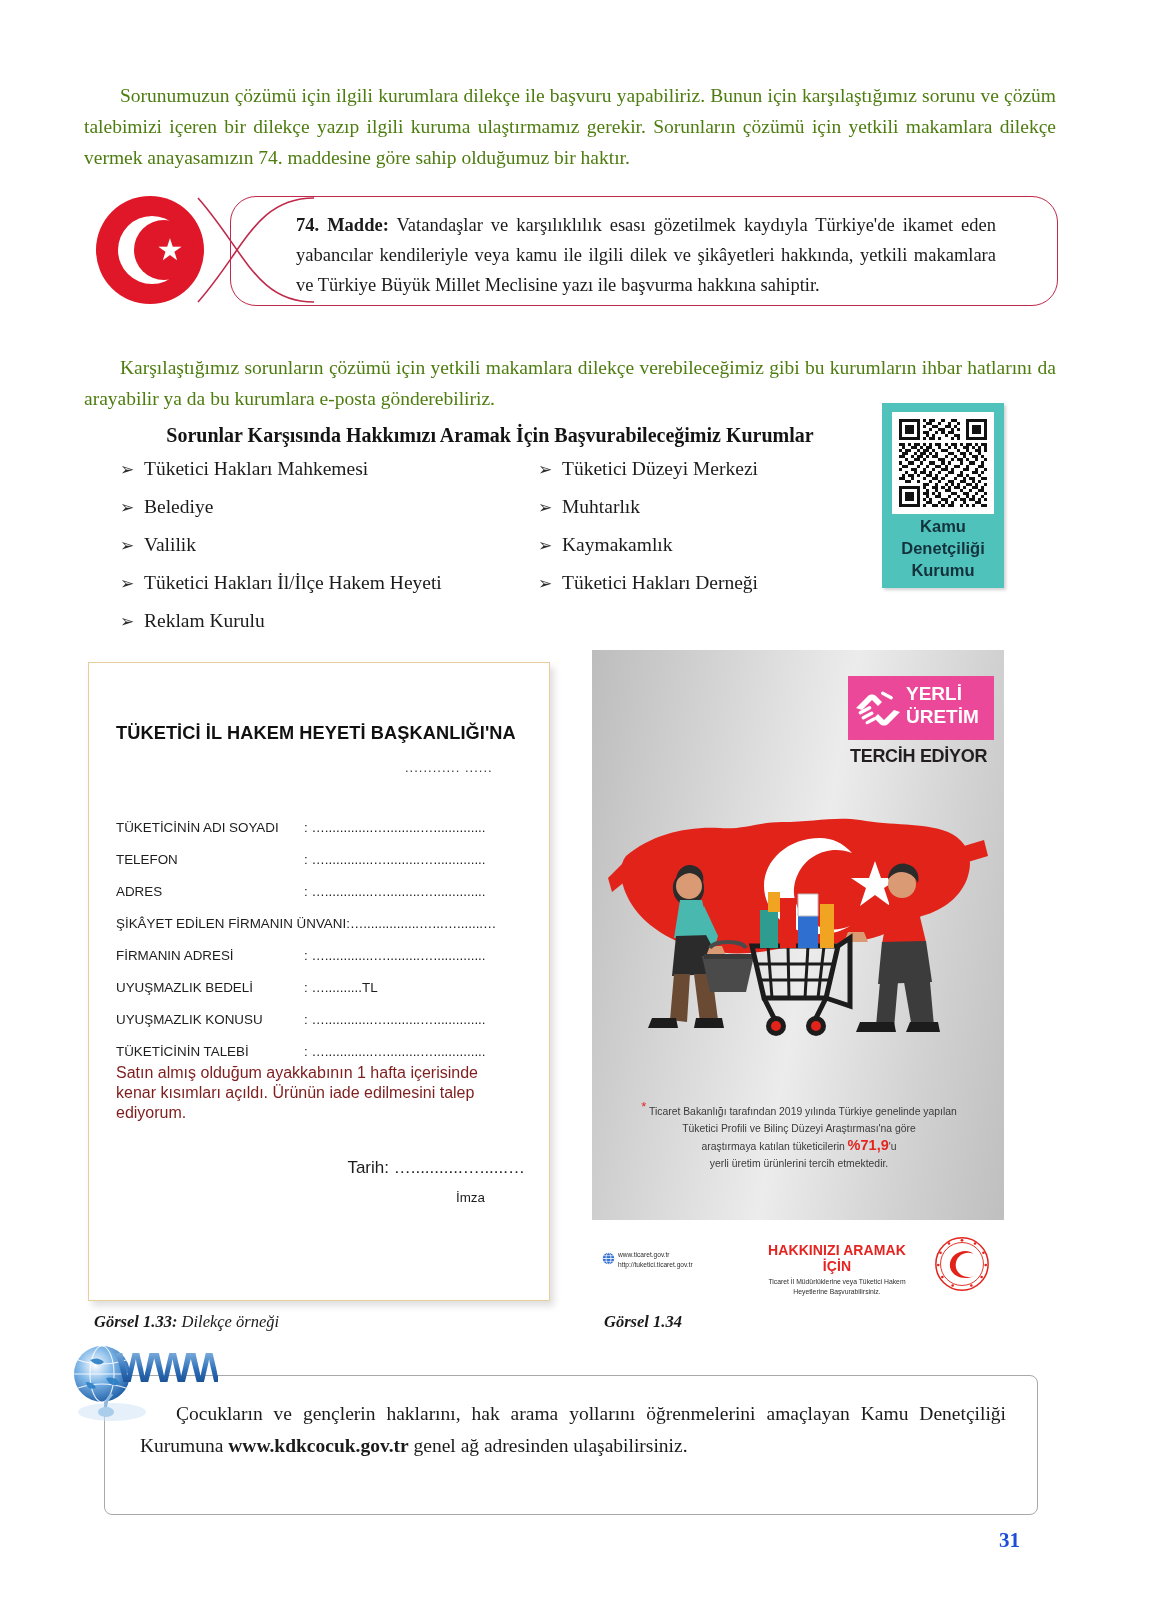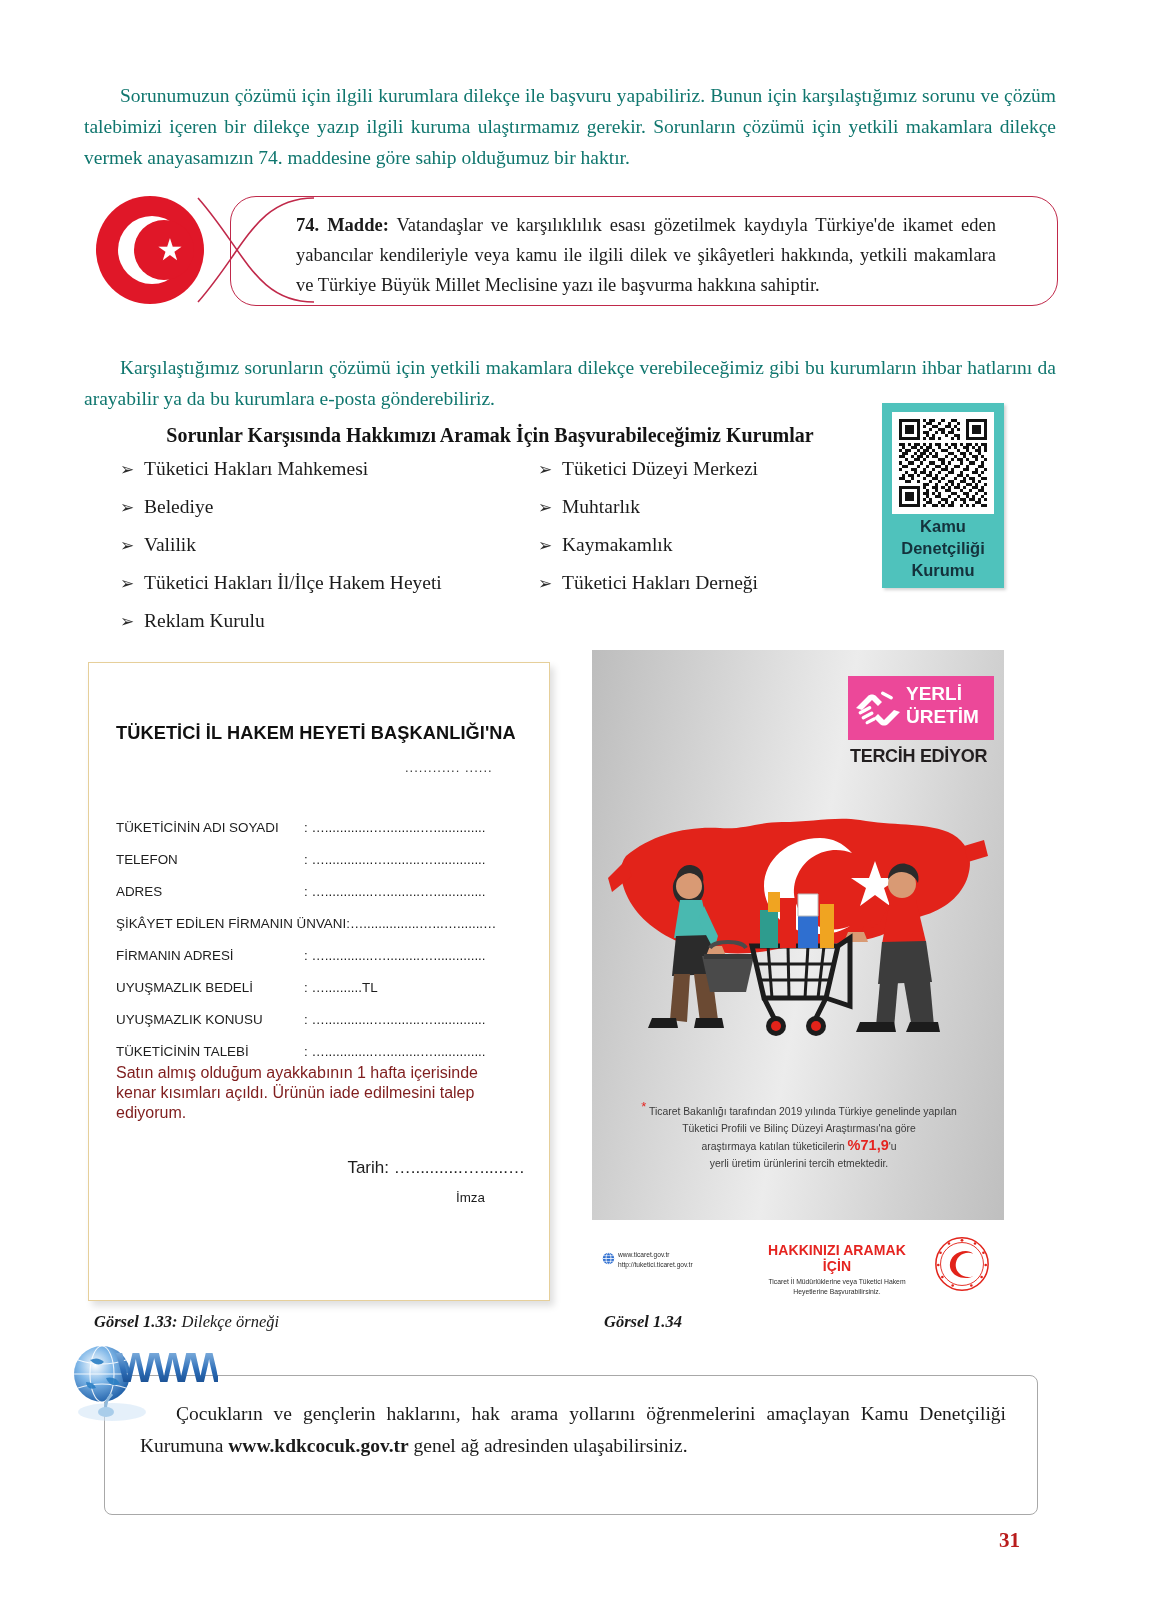--- a/index.html
+++ b/index.html
@@ -8,21 +8,21 @@
     font-family:"Liberation Serif", serif;
     color:#1a1a1a; position:relative; overflow:hidden;
   }
   .page{position:relative;width:1151px;height:1624px;}
 
   
   .para{
     position:absolute;
     font-family:"Liberation Serif", serif;
     font-size:19.5px; line-height:31px; text-align:justify;
-    color:#0f766e;
+    color:#4d7c0f;
   }
   #para1{left:84px;top:80px;width:972px;}
   #para2{left:84px;top:352px;width:972px;}
   .indent{display:inline-block;width:36px;}
 
   
   #madde-box{position:absolute;left:230px;top:196px;width:826px;height:108px;
     border:1.6px solid #c0294a;border-radius:26px;background:#fff;}
   #madde-text{position:absolute;left:296px;top:210px;width:700px;
     font-family:"Liberation Serif", serif;font-size:18.5px;line-height:30px;
@@ -126,21 +126,21 @@
   #www-box{position:absolute;left:104px;top:1375px;width:932px;height:138px;
     border:1.6px solid #a8a8a8;border-radius:8px;background:#fff;}
   #www-text{position:absolute;left:140px;top:1398px;width:866px;
     font-family:"Liberation Serif", serif;font-size:19.5px;line-height:32px;
     text-align:justify;color:#1b1b1b;}
   #www-text b{font-weight:bold;}
   #www-globe{position:absolute;left:68px;top:1338px;width:150px;height:92px;}
 
   
   #page-num{position:absolute;left:940px;top:1528px;width:80px;text-align:right;
-    font-family:"Liberation Serif", serif;font-weight:bold;font-size:21px;color:#b91c1c;}
+    font-family:"Liberation Serif", serif;font-weight:bold;font-size:21px;color:#1d4ed8;}
 </style>
 </head>
 <body>
 
 <div class="page">
 
   <div class="para" id="para1"><span class="indent"></span><span>Sorunumuzun çözümü için ilgili kurumlara dilekçe ile başvuru yapabiliriz. Bunun için karşılaştığımız sorunu ve çözüm talebimizi içeren bir dilekçe yazıp ilgili kuruma ulaştırmamız gerekir. Sorunların çözümü için yetkili makamlara dilekçe vermek anayasamızın 74. maddesine göre sahip olduğumuz bir haktır.</span></div>
 
   <div id="madde-box"></div>
   <div id="madde-swoosh">

